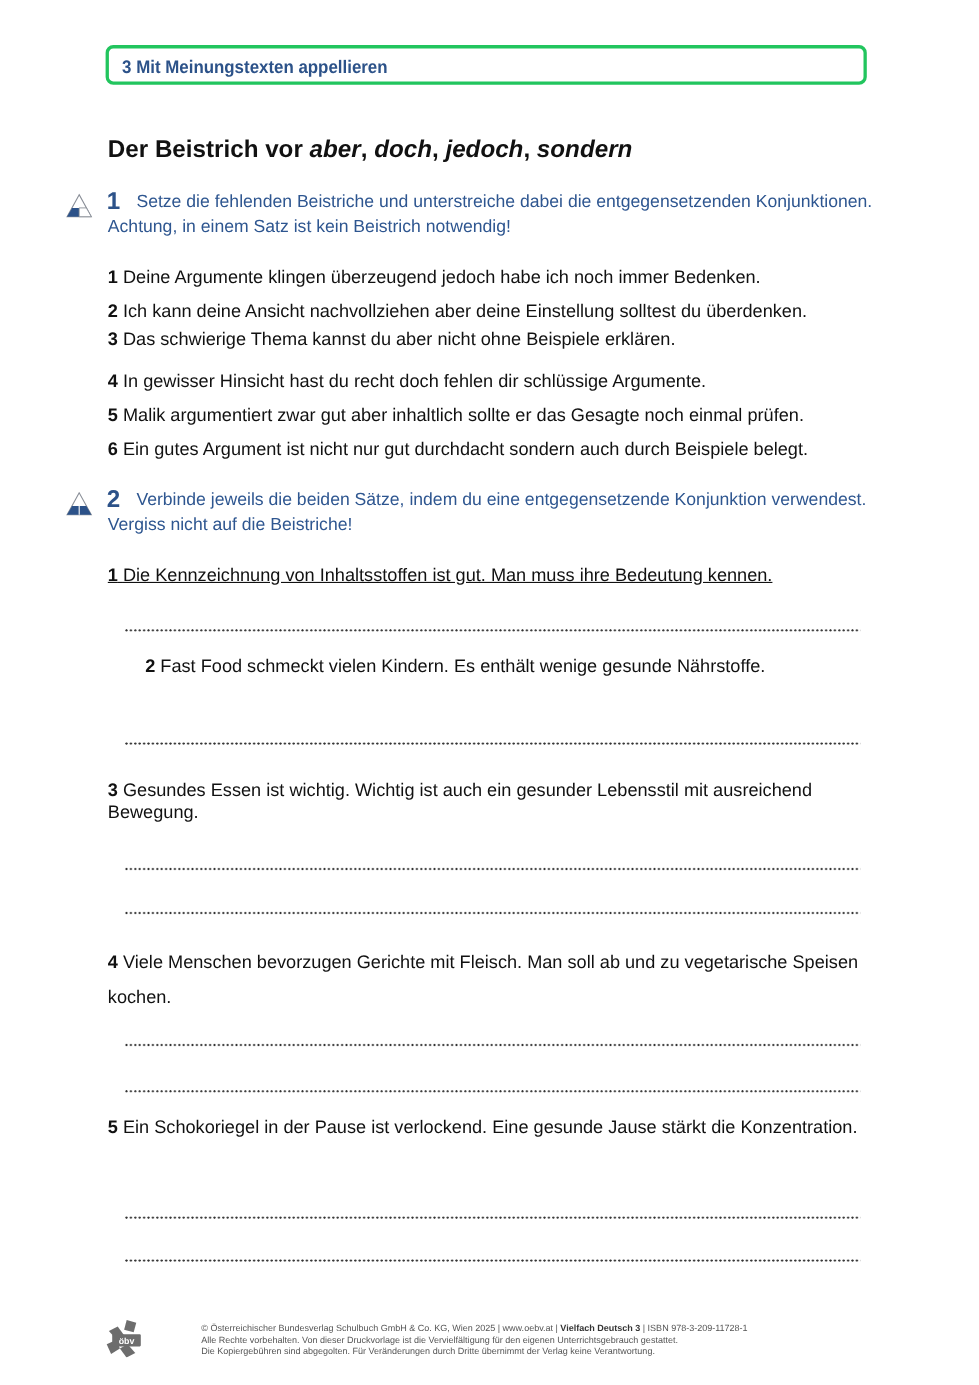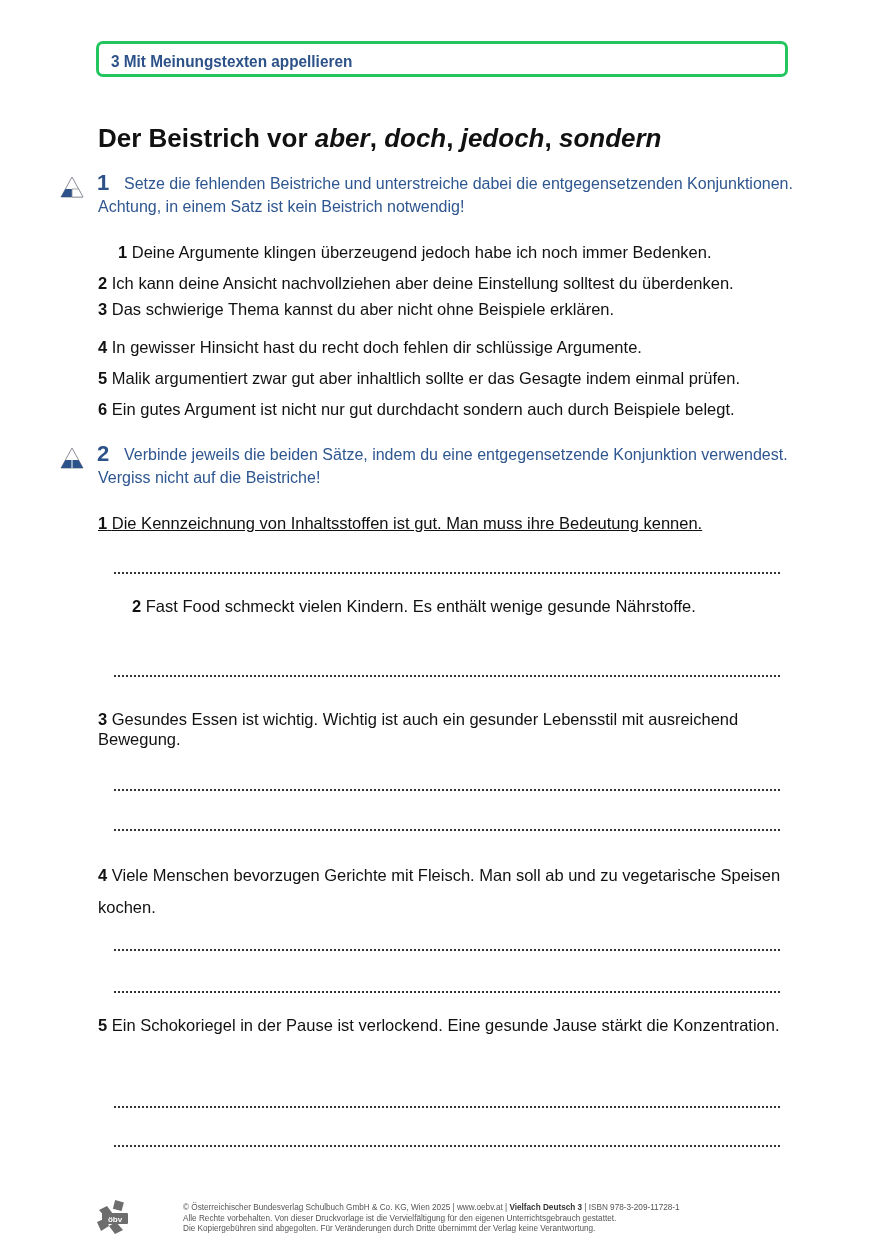--- a/index.html
+++ b/index.html
@@ -11,21 +11,21 @@
       position: absolute; left: 96px; top: 41px; width: 692px; height: 36px;
       border: 3px solid #22c55e; border-radius: 7px; box-sizing: border-box;
     }
     .chapter-title {
       position: absolute; left: 12px; top: 8px;
       font-size: 16.5px; font-weight: bold; color: #2c5289;
       transform: scaleX(0.93); transform-origin: left center; white-space: nowrap;
     }
     .page-title {
       position: absolute; left: 98px; top: 123px;
-      font-size: 26px; font-weight: bold; color: #111; white-space: nowrap; text-align: center;
+      font-size: 22px; font-weight: bold; color: #111; white-space: nowrap; text-align: center;
     }
     .page-title i { font-style: italic; }
     .task { position: absolute; left: 58px; width: 740px; }
     .task-icon { position: absolute; left: 0; top: 4px; width: 28px; height: 24px; }
     .task-num {
       position: absolute; left: 39px; top: -2px;
       font-size: 22px; font-weight: bold; color: #2c5289;
     }
     .task-text {
       position: absolute; left: 40px; top: 0;
@@ -66,25 +66,25 @@
 <div class="task" style="top:172px;">
   <svg class="task-icon" viewBox="0 0 28 24">
     <polygon points="14,1 3,21 25,21" fill="#ffffff" stroke="#8a8f98" stroke-width="1"></polygon>
     <polygon points="7.5,13 14,13 14,21 3,21" fill="#2c5289"></polygon>
     <polygon points="14,13 20.5,13 25,21 14,21" fill="#ffffff" stroke="#8a8f98" stroke-width="0.8"></polygon>
   </svg>
   <span class="task-num">1</span>
   <div class="task-text">Setze die fehlenden Beistriche und unterstreiche dabei die entgegensetzenden Konjunktionen. Achtung, in einem Satz ist kein Beistrich notwendig!</div>
 </div>
 
-<div class="sentence" style="top:243px;margin-left:20px;"><b>1</b> <span>Deine Argumente klingen überzeugend jedoch habe ich noch immer Bedenken.</span></div>
+<div class="sentence" style="top:243px;"><b>1</b> <span>Deine Argumente klingen überzeugend jedoch habe ich noch immer Bedenken.</span></div>
 <div class="sentence" style="top:274px;"><b>2</b> <span>Ich kann deine Ansicht nachvollziehen aber deine Einstellung solltest du überdenken.</span></div>
 <div class="sentence" style="top:288px;margin-top:12px;"><b>3</b> <span>Das schwierige Thema kannst du aber nicht ohne Beispiele erklären.</span></div>
 <div class="sentence" style="top:338px;"><b>4</b> <span>In gewisser Hinsicht hast du recht doch fehlen dir schlüssige Argumente.</span></div>
-<div class="sentence" style="top:369px;"><b>5</b> <span>Malik argumentiert zwar gut aber inhaltlich sollte er das Gesagte indem einmal prüfen.</span></div>
+<div class="sentence" style="top:369px;"><b>5</b> <span>Malik argumentiert zwar gut aber inhaltlich sollte er das Gesagte noch einmal prüfen.</span></div>
 <div class="sentence" style="top:400px;"><b>6</b> <span>Ein gutes Argument ist nicht nur gut durchdacht sondern auch durch Beispiele belegt.</span></div>
 
 <div class="task" style="top:443px;">
   <svg class="task-icon" viewBox="0 0 28 24">
     <polygon points="14,1 3,21 25,21" fill="#ffffff" stroke="#8a8f98" stroke-width="1"></polygon>
     <polygon points="7.5,13 20.5,13 25,21 3,21" fill="#2c5289"></polygon>
     <line x1="14" y1="13" x2="14" y2="21" stroke="#ffffff" stroke-width="1"></line>
   </svg>
   <span class="task-num">2</span>
   <div class="task-text">Verbinde jeweils die beiden Sätze, indem du eine entgegensetzende Konjunktion verwendest. Vergiss nicht auf die Beistriche!</div>

